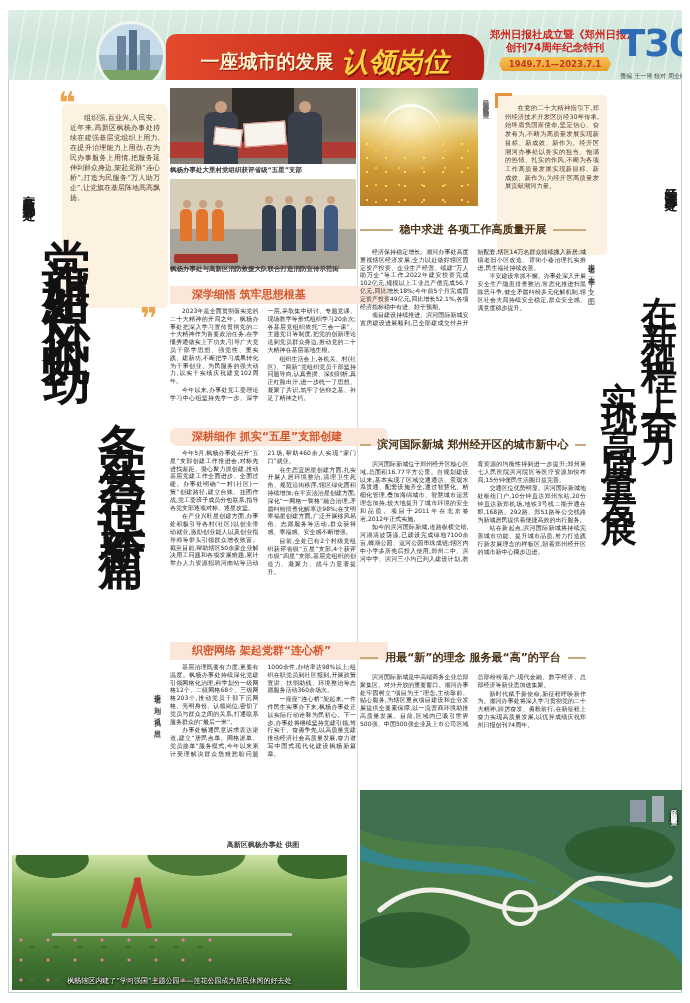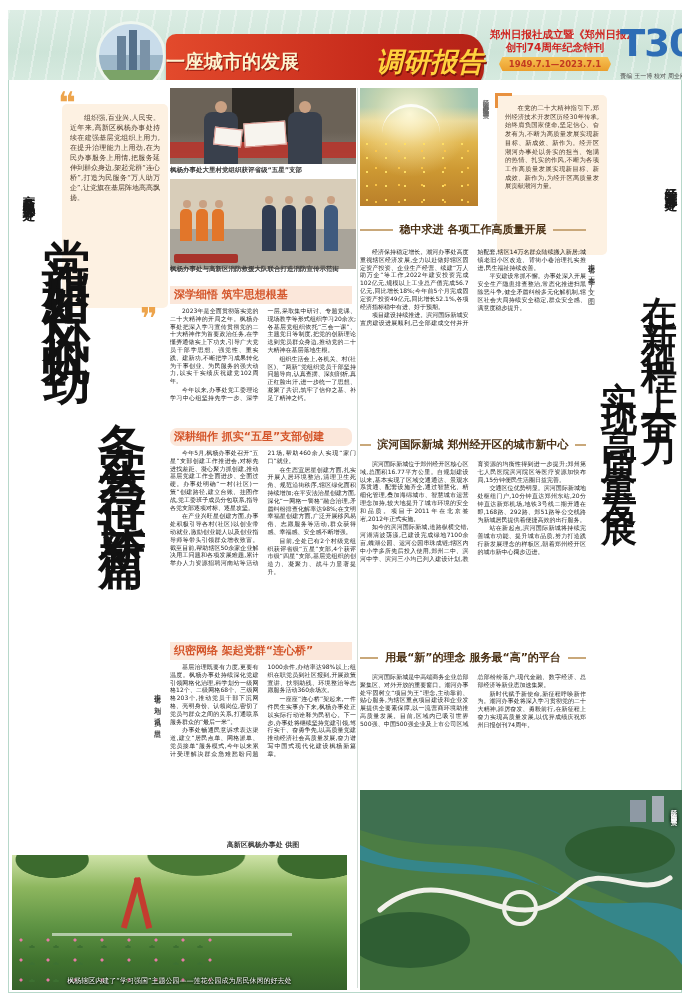--- a/index.html
+++ b/index.html
@@ -19,21 +19,21 @@
   #issue-date{left:5px;top:42px;font-size:6px;color:#f2f8f2;background:#9dc4b1;
     padding:1px 3px;border-radius:2px;white-space:nowrap;}
   #circle-photo{left:88px;top:11px;width:64px;height:64px;border-radius:50%;
     border:3px solid #eef6ef;overflow:hidden;
     background:linear-gradient(180deg,#c9dcea 0 48%,#9db7c9 48% 72%,#7ba368 72%);}
   #circle-photo .tower1{left:18px;top:12px;width:9px;height:34px;background:#68839b;}
   #circle-photo .tower2{left:30px;top:6px;width:8px;height:40px;background:#54708a;}
   #circle-photo .tower3{left:41px;top:16px;width:10px;height:30px;background:#7b93a8;}
   #banner{left:158px;top:24px;width:318px;height:56px;border-radius:10px 21px 21px 10px;
     background:linear-gradient(90deg,#e34a2c,#c4281a 70%,#b32318);
-    display:flex;align-items:center;justify-content:space-between;gap:8px;
+    display:flex;align-items:center;justify-content:center;gap:8px;
     box-shadow:0 2px 3px rgba(0,0,0,.2);}
   #banner .main{font-size:19px;font-weight:900;color:#fdf3cf;text-shadow:1px 1px 0 #8c1a10;white-space:nowrap;}
   #banner .accent{font-size:27px;font-weight:900;font-style:italic;color:#ffd23e;
     text-shadow:1px 2px 0 #7e150c;white-space:nowrap;}
   #special{left:482px;top:18px;width:130px;text-align:center;}
   #special .l1,#special .l2{font-size:10.5px;font-weight:900;color:#cf2420;line-height:13px;white-space:nowrap;}
   #ribbon{margin:3px auto 0;width:112px;height:14px;line-height:14px;
     background:linear-gradient(180deg,#f7c254,#eb9e2c);
     clip-path:polygon(3% 0,97% 0,100% 50%,97% 100%,3% 100%,0 50%);
     font-size:8.5px;font-weight:bold;color:#c33a20;}
@@ -48,21 +48,21 @@
   .byline{font-size:7px;color:#333;letter-spacing:1px;}
   
   .quote-box{background:#fdf1e2;border-radius:5px;padding:9px 8px;box-sizing:border-box;
     font-size:7px;line-height:10px;color:#4a3b2d;text-align:justify;}
   .quote-box p{margin:0;text-indent:2em;}
   .qmark{font-size:30px;color:#eda44c;font-weight:900;line-height:26px;}
   .corner{position:absolute;left:-2px;top:-2px;width:14px;height:12px;
     border-left:3px solid #e8913f;border-top:3px solid #e8913f;}
   
   .subhead-left{background:#fbe7da;color:#d4552a;font-weight:bold;font-size:11px;
-    line-height:18px;padding:0 4px;white-space:nowrap;overflow:hidden;}
+    line-height:18px;padding:0 22px;white-space:nowrap;overflow:hidden;}
   .subhead-right{display:flex;align-items:center;gap:7px;color:#4a3014;font-weight:bold;
     font-size:11px;white-space:nowrap;text-align:center;}
   .subhead-right::before,.subhead-right::after{content:"";flex:1;height:2px;background:#c9a87a;}
   .body-cols{column-count:2;column-gap:9px;overflow:hidden;font-size:6px;line-height:7.8px;
     color:#1f1f1f;text-align:justify;}
   .body-cols p{margin:0 0 1px;text-indent:2em;}
   .photo-caption{font-size:6.5px;font-weight:bold;color:#3a3a3a;text-align:left;line-height:11px;
     white-space:nowrap;overflow:hidden;}
   .credit{font-size:7px;font-weight:bold;color:#3a3a3a;text-align:center;}
   
@@ -118,21 +118,21 @@
 
   <div id="header" class="abs">
     <div class="waves"></div>
     <div id="circle-photo" class="abs photo">
       <div class="tower1 abs"></div>
       <div class="tower2 abs"></div>
       <div class="tower3 abs"></div>
     </div>
     <div id="banner" class="abs">
       <span class="main">一座城市的发展</span>
-      <span class="accent">调研报告</span>
+      <span class="accent">认领岗位</span>
     </div>
     <div id="special" class="abs">
       <div class="l1">郑州日报社成立暨《郑州日报》</div>
       <div class="l2">创刊74周年纪念特刊</div>
       <div id="ribbon">1949.7.1—2023.7.1</div>
     </div>
     <div id="pageno" class="abs">T30</div>
     <div id="editors" class="abs">责编 王一博 校对 周全刚</div>
   </div>
 

